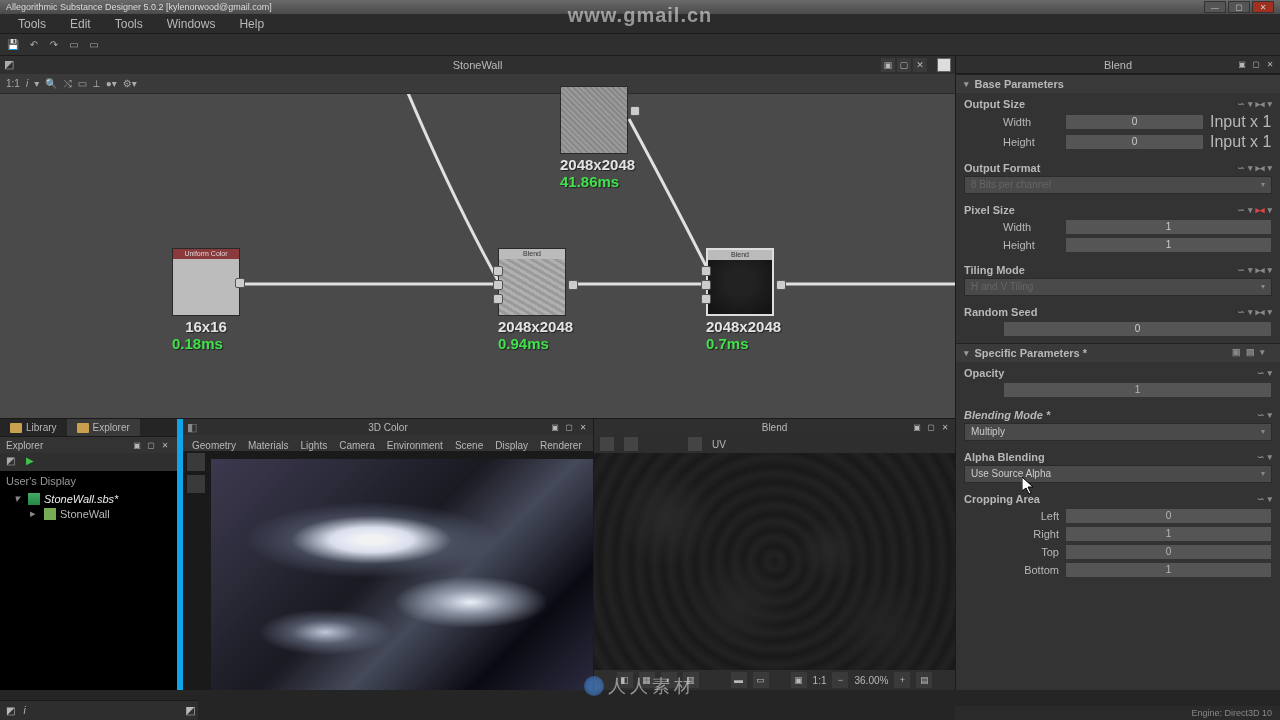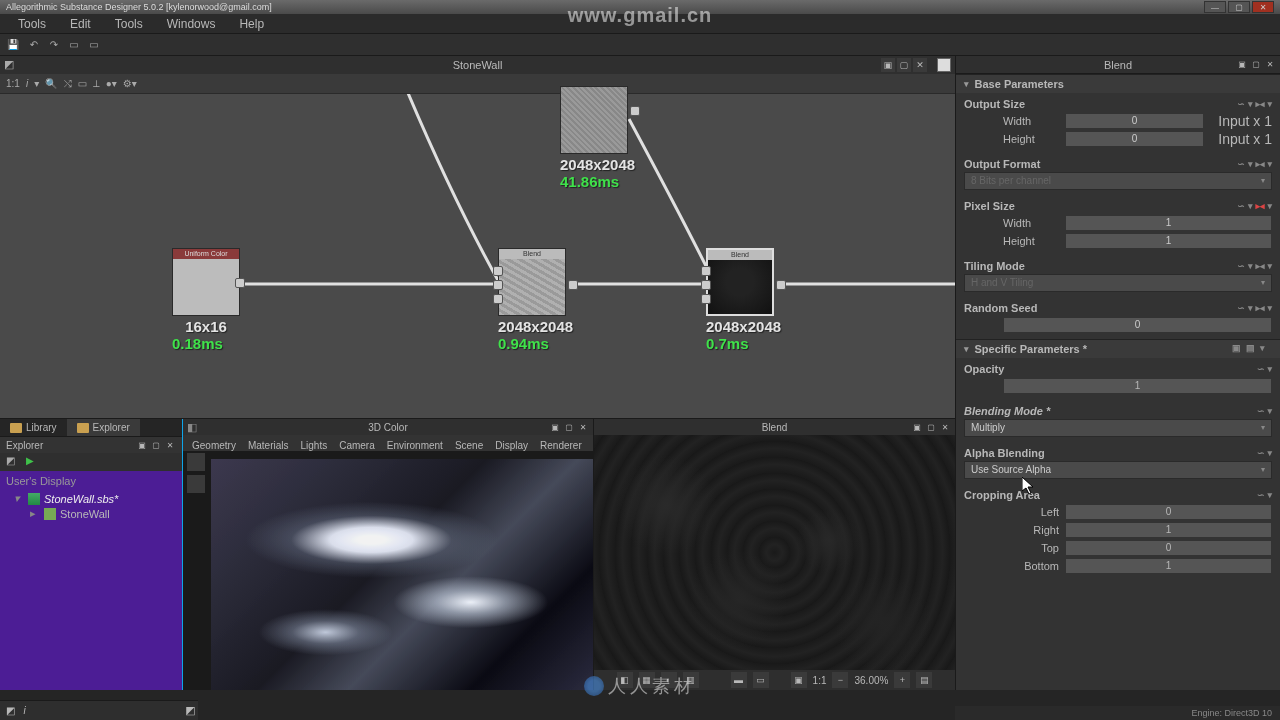--- a/index.html
+++ b/index.html
@@ -40,21 +40,21 @@
 .node { position: absolute; }
 .node .thumb { width: 68px; height: 68px; border: 1px solid #2a2a2a; position: relative; }
 .node .thumb .nhdr { height: 10px; font-size: 7px; text-align: center; line-height: 10px; color: #ddd; }
 .node .port { width: 10px; height: 10px; background: #ccc; border: 1px solid #555; border-radius: 2px; position: absolute; }
 .node .dims { text-align: center; font-weight: bold; font-size: 15px; color: #e4e4e4; margin-top: 2px; text-shadow: 1px 1px 1px #222; }
 .node .time { text-align: left; font-weight: bold; font-size: 15px; color: #3fe24a; text-shadow: 1px 1px 1px #222; }
 .wire { position: absolute; stroke: #e0e0e0; stroke-width: 3; fill: none; }
 
 
 .bottom-row { height: 271px; display: flex; }
-.explorer-panel { width: 183px; background: #4c1d95; border-right: 1px solid #0ea5e9; display: flex; flex-direction: column; }
+.explorer-panel { width: 183px; background: #000000; border-right: 6px solid #0ea5e9; display: flex; flex-direction: column; }
 .tabrow { height: 18px; display: flex; background: #252525; border-bottom: 1px solid #1a1a1a; }
 .tab { padding: 2px 10px; font-size: 10px; display: flex; align-items: center; gap: 4px; cursor: pointer; }
 .tab.active { background: #3a3a3a; }
 .tab .ticon { width: 12px; height: 10px; background: #c9a050; border-radius: 1px; }
 .panel-hdr { height: 16px; display: flex; align-items: center; padding: 0 6px; background: #333; position: relative; }
 .panel-hdr .ptitle { font-size: 10px; }
 .panel-hdr .pctrls { margin-left: auto; display: flex; gap: 2px; }
 .panel-hdr .pctrls .c { width: 12px; height: 12px; font-size: 8px; display: flex; align-items: center; justify-content: center; cursor: pointer; }
 .explorer-tools { height: 18px; display: flex; align-items: center; padding: 0 6px; gap: 6px; background: #2f2f2f; }
 .explorer-tools .et { width: 14px; height: 14px; color: #aaa; cursor: pointer; font-size: 10px; }
@@ -113,21 +113,21 @@
 .section-hdr .tri { color: #999; font-size: 9px; }
 .section-hdr .sicons { margin-left: auto; display: flex; gap: 2px; }
 .section-hdr .sicons .si { width: 12px; height: 12px; font-size: 9px; color: #888; }
 
 .prop-group { padding: 3px 8px 5px; }
 .prop-label { display: flex; align-items: center; font-weight: bold; font-size: 11px; padding: 2px 0; }
 .prop-label .picons { margin-left: auto; display: flex; gap: 3px; font-size: 9px; color: #888; }
 .prop-row { display: flex; align-items: center; gap: 6px; padding: 1px 0 1px 8px; font-size: 11px; margin-left: 31px; }
 .prop-row .plbl { width: 56px; font-size: 11px; }
 .prop-row .pval { flex: 1; height: 16px; background: #555; border: 1px solid #333; text-align: center; line-height: 14px; font-size: 10px; color: #ccc; }
-.prop-row .pext { width: 62px; font-size: 14px; text-align: right; }
+.prop-row .pext { width: 62px; font-size: 16px; text-align: left; }
 .prop-row.full .pval { width: 100%; }
 .prop-select { width: 100%; height: 18px; background: #4a4a4a; border: 1px solid #2a2a2a; padding: 0 6px; line-height: 16px; font-size: 10px; color: #ccc; display: flex; align-items: center; position: relative; }
 .prop-select .pick { margin-left: auto; font-size: 8px; color: #888; }
 .prop-select.disabled { color: #666; }
 .prop-slider { flex: 1; height: 16px; background: #555; border: 1px solid #333; text-align: center; line-height: 14px; font-size: 10px; }
 
 
 .status-left { position: absolute; bottom: 0; left: 0; width: 183px; height: 20px; background: #2e2e2e; border-top: 1px solid #1a1a1a; display: flex; align-items: center; padding: 0 6px; gap: 8px; font-size: 10px; }
 .status-mid { position: absolute; bottom: 0; left: 183px; width: 15px; height: 20px; background: #2e2e2e; border-top: 1px solid #1a1a1a; display: flex; align-items: center; justify-content: center; }
 .status-right { position: absolute; bottom: 0; right: 0; width: 325px; height: 14px; background: #2a2a2a; display: flex; align-items: center; justify-content: flex-end; padding: 0 8px; font-size: 9px; color: #888; }
@@ -314,20 +314,27 @@
       </div>
 
       <div class="blend-panel">
         <div class="blend-header">
           <span class="title">Blend</span>
           <div class="ctrls">
             <span class="c">▣</span>
             <span class="c">▢</span>
             <span class="c">✕</span>
           </div>
+        </div>
+        <div class="blend-toolbar">
+          <span class="bt"></span>
+          <span class="bt"></span>
+          <span style="width:30px"></span>
+          <span class="bt"></span>
+          <span>UV</span>
         </div>
         <div class="blend-canvas"></div>
         <div class="blend-footer">
           <span class="bf">◧</span>
           <span class="bf">▦</span>
           <span class="bf">◐</span>
           <span class="bf">▥</span>
           <span style="width:20px"></span>
           <span class="bf">▬</span>
           <span class="bf">▭</span>

